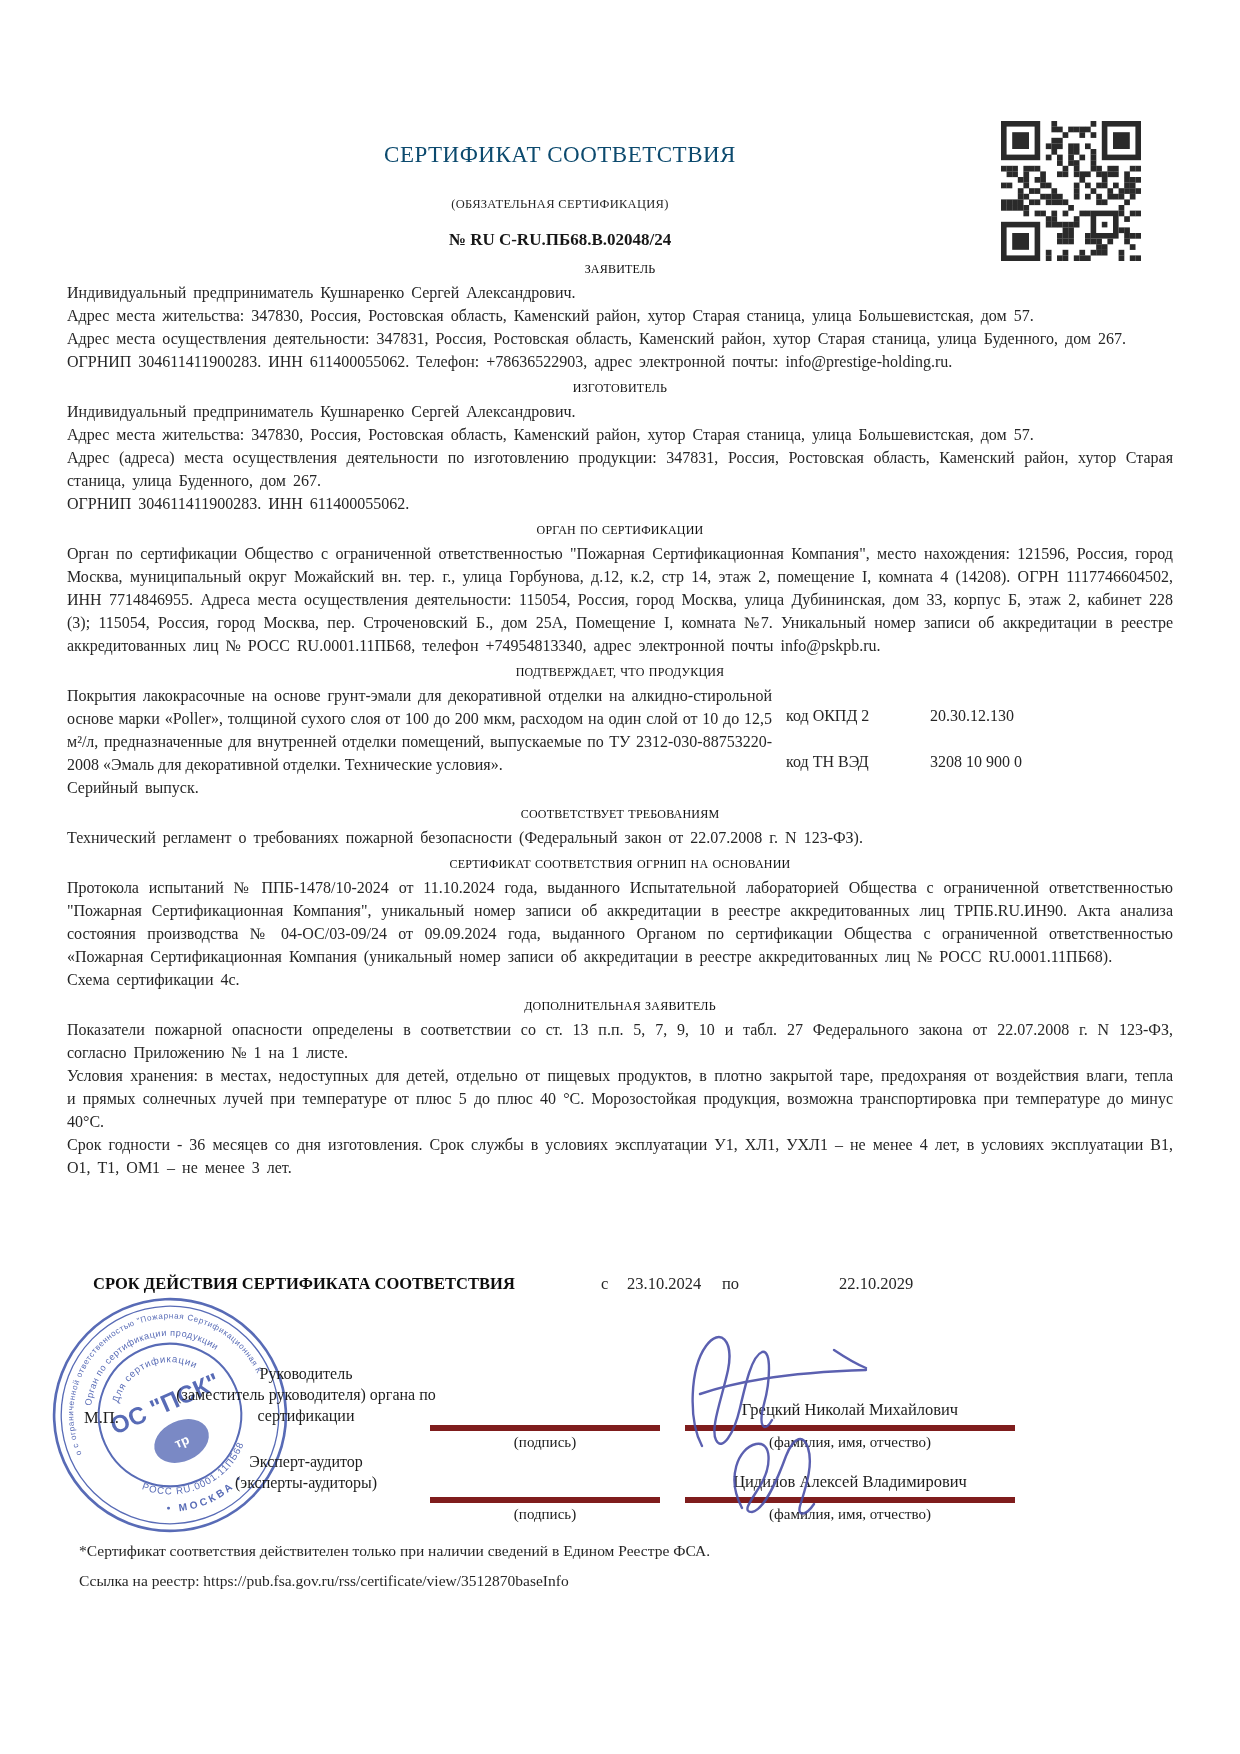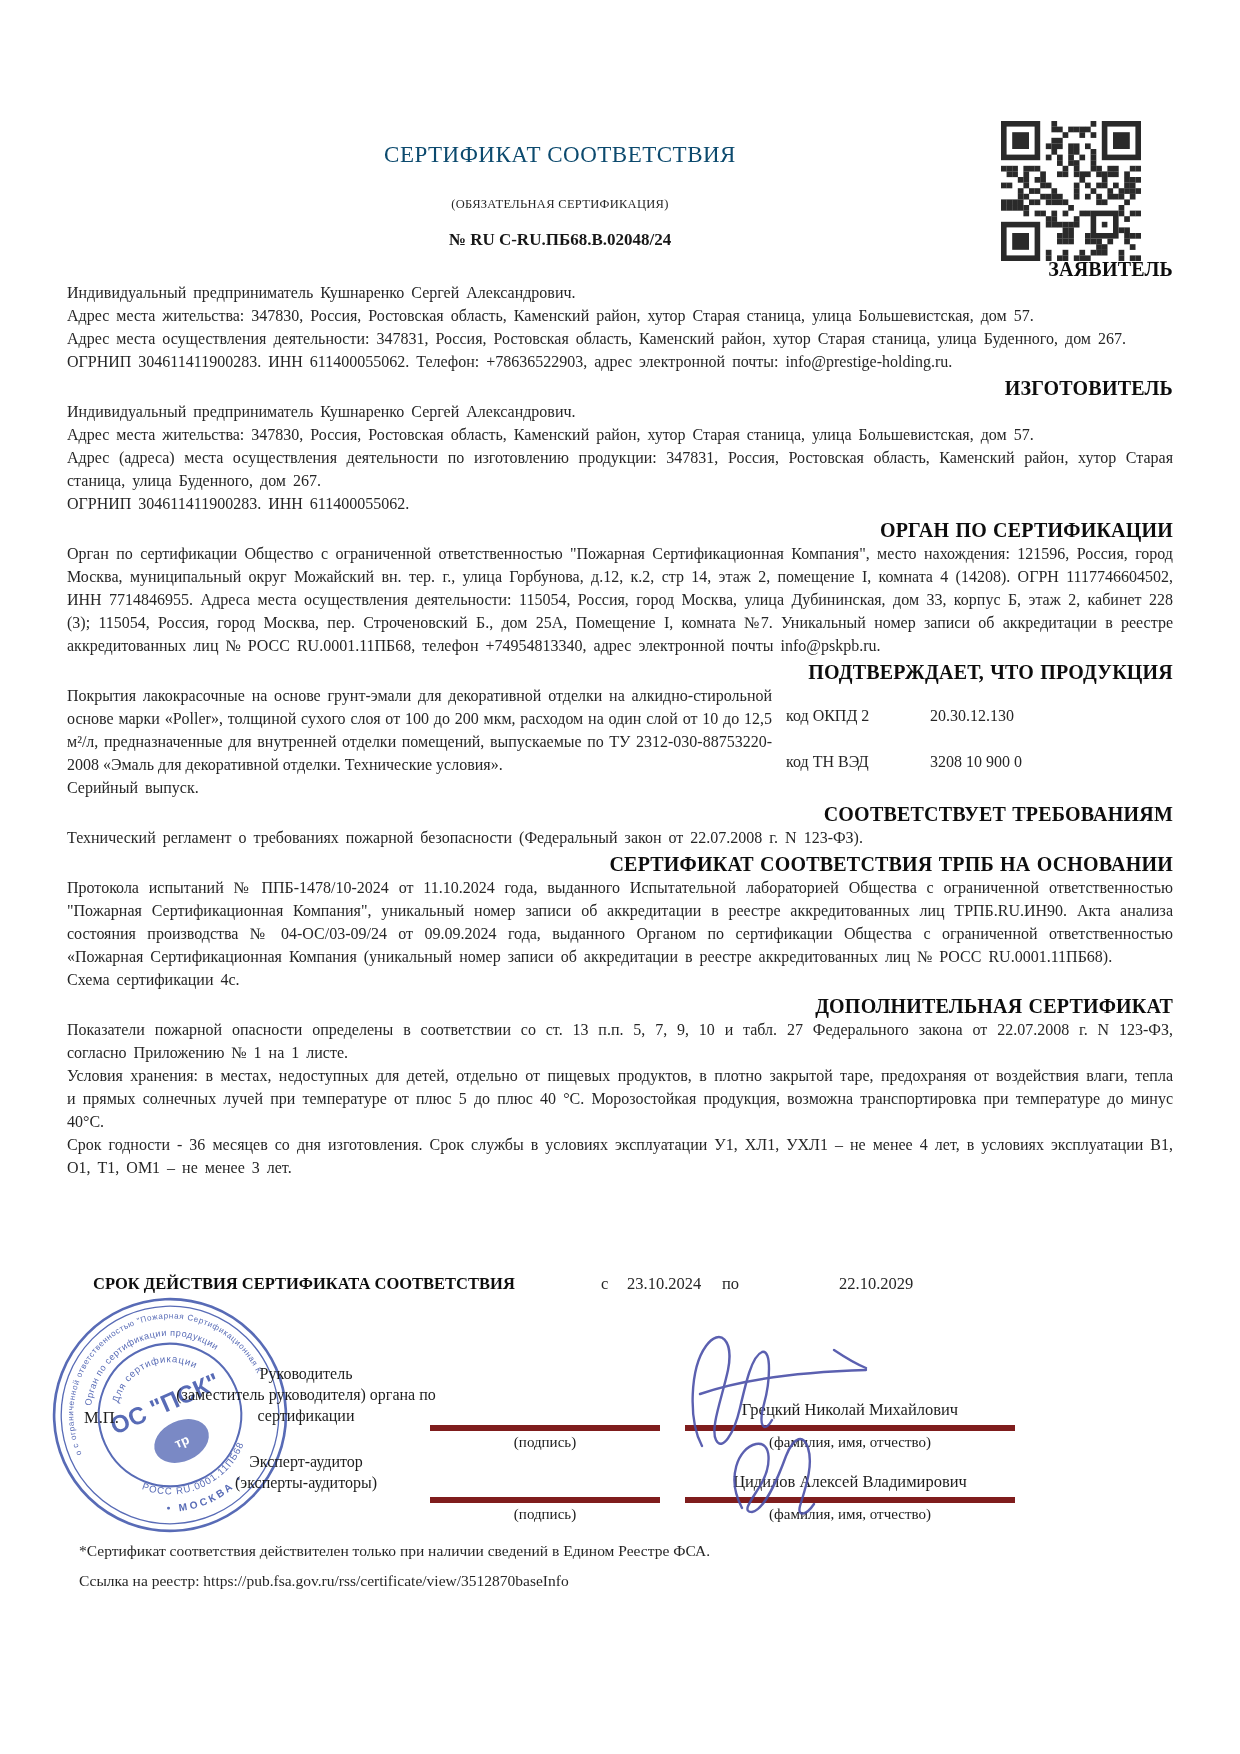--- a/index.html
+++ b/index.html
@@ -12,22 +12,22 @@
   .hdr{position:absolute;left:60px;width:1000px;text-align:center;}
   .title{top:142px;font-size:23px;font-weight:normal;letter-spacing:.5px;color:#0c4a6e;}
   .subtitle{top:197px;font-size:12.5px;letter-spacing:.3px;}
   .number{top:230px;font-size:17px;font-weight:bold;color:#171717;}
   .qr{position:absolute;left:1001px;top:121px;width:140px;height:140px;}
   .content{
     position:absolute;left:67px;top:258px;width:1106px;
     font-size:16px;line-height:23px;word-spacing:3px;
   }
   .content h2{
-    margin:4px 0 0 0;font-size:20px;line-height:23px;font-weight:bold;
-    color:#0d0d0d;letter-spacing:.2px;text-align:right;word-spacing:1px;
+    margin:4px 0 0 0;font-size:12px;line-height:23px;font-weight:normal;
+    color:#0d0d0d;letter-spacing:.2px;text-align:center;word-spacing:1px;
   }
   .content h2:first-child{margin-top:0;}
   .content p{margin:0;text-align:justify;}
   .product-row{display:flex;}
   .product-desc{width:705px;word-spacing:0;}
   .product-codes{position:relative;flex:1;font-size:16px;word-spacing:0;margin-top:20px;}
   .product-codes .cl{position:absolute;left:14px;white-space:nowrap;}
   .product-codes .cv{position:absolute;left:158px;white-space:nowrap;}
   .r1{top:0;} .r2{top:46px;}
   .validity{position:absolute;top:1274px;left:0;width:1092px;height:26px;font-size:16.5px;}
@@ -284,25 +284,25 @@
         <span class="cv r1">20.30.12.130</span>
         <span class="cl r2">код ТН ВЭД</span>
         <span class="cv r2">3208 10 900 0</span>
       </div>
     </div>
     <p>Серийный выпуск.</p>
 
     <h2>СООТВЕТСТВУЕТ ТРЕБОВАНИЯМ</h2>
     <p>Технический регламент о требованиях пожарной безопасности (Федеральный закон от 22.07.2008 г. N 123-ФЗ).</p>
 
-    <h2>СЕРТИФИКАТ СООТВЕТСТВИЯ ТРПБ НА ОСНОВАНИИ</h2>
+    <h2>СЕРТИФИКАТ СООТВЕТСТВИЯ ОГРНИП НА ОСНОВАНИИ</h2>
     <p>Протокола испытаний № ППБ-1478/10-2024 от 11.10.2024 года, выданного Испытательной лабораторией Общества с ограниченной ответственностью "Пожарная Сертификационная Компания", уникальный номер записи об аккредитации в реестре аккредитованных лиц ТРПБ.RU.ИН90. Акта анализа состояния производства № 04-ОС/03-09/24 от 09.09.2024 года, выданного Органом по сертификации Общества с ограниченной ответственностью «Пожарная Сертификационная Компания (уникальный номер записи об аккредитации в реестре аккредитованных лиц № РОСС RU.0001.11ПБ68).</p>
     <p>Схема сертификации 4с.</p>
 
-    <h2>ДОПОЛНИТЕЛЬНАЯ СЕРТИФИКАТ</h2>
+    <h2>ДОПОЛНИТЕЛЬНАЯ ЗАЯВИТЕЛЬ</h2>
     <p>Показатели пожарной опасности определены в соответствии со ст. 13 п.п. 5, 7, 9, 10 и табл. 27 Федерального закона от 22.07.2008 г. N 123-ФЗ, согласно Приложению № 1 на 1 листе.</p>
     <p>Условия хранения: в местах, недоступных для детей, отдельно от пищевых продуктов, в плотно закрытой таре, предохраняя от воздействия влаги, тепла и прямых солнечных лучей при температуре от плюс 5 до плюс 40 °С. Морозостойкая продукция, возможна транспортировка при температуре до минус 40°С.</p>
     <p>Срок годности -  36 месяцев со дня изготовления. Срок службы в условиях эксплуатации У1, ХЛ1, УХЛ1 – не менее 4 лет, в условиях эксплуатации В1, О1, Т1, ОМ1 – не менее 3 лет.</p>
   </div>
 
   <div class="validity">
     <span class="v-label">СРОК ДЕЙСТВИЯ СЕРТИФИКАТА СООТВЕТСТВИЯ</span>
     <span class="v-from-label">с</span>
     <span class="v-from-date">23.10.2024</span>
     <span class="v-to-label">по</span>

